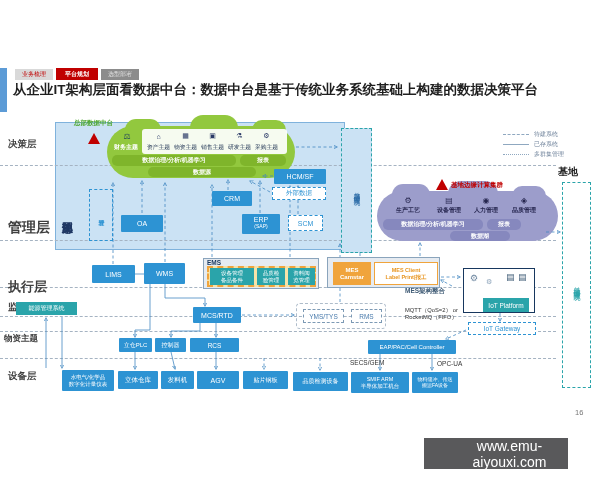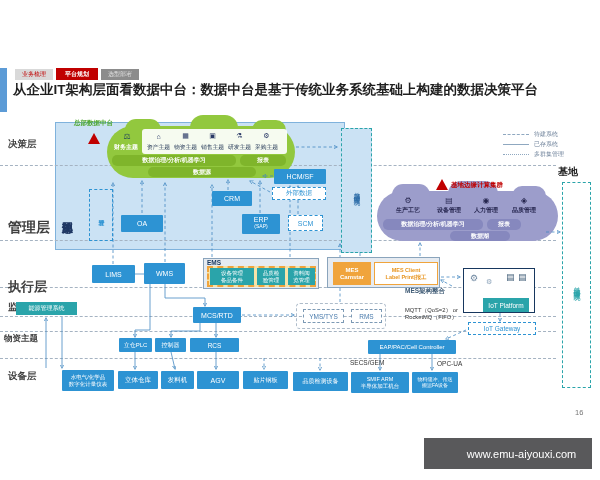--- a/index.html
+++ b/index.html
@@ -216,15 +216,15 @@
     <path d="M200,323 L200,331 L171,331 L171,337" marker-end="url(#ah)"></path>
     <path d="M216,323 L216,337" marker-end="url(#ah)"></path>
     <path d="M150,284 L150,330 L135,330 L135,337" marker-end="url(#ah)"></path>
     <path d="M135,352 L135,369" marker-end="url(#ah)"></path>
     <path d="M171,352 L175,369" marker-end="url(#ah)"></path>
     <path d="M216,352 L216,369" marker-end="url(#ah)"></path>
     <path d="M380,354 L380,370" marker-end="url(#ah)"></path>
     <path d="M432,354 L432,370" marker-end="url(#ah)"></path>
   </svg>
 
-  <div class="abs flex" style="left:424px;top:438px;width:168px;height:31px;background:#59595B;color:#fff;font-size:11px;z-index:90;padding-left:27px;">www.emu-aiyouxi.com</div>
+  <div class="abs flex" style="left:424px;top:438px;width:144px;height:31px;background:#59595B;color:#fff;font-size:14px;z-index:90;padding-left:27px;">www.emu-aiyouxi.com</div>
 
 </div>
 
 </body></html>

